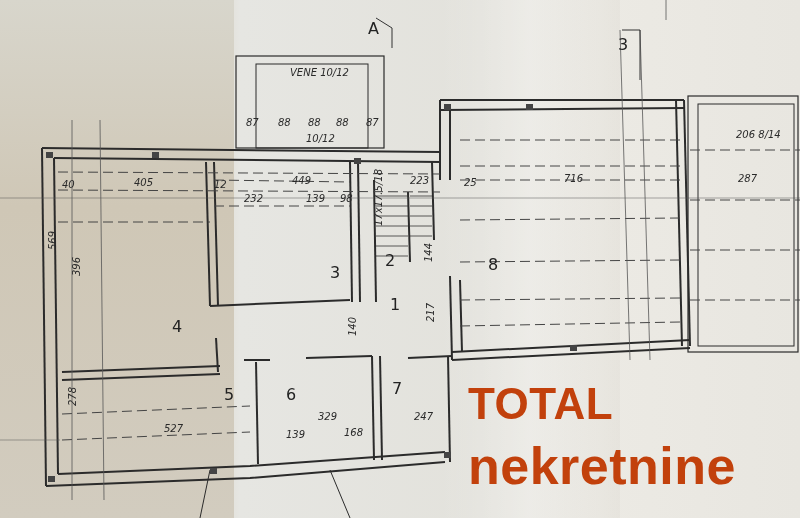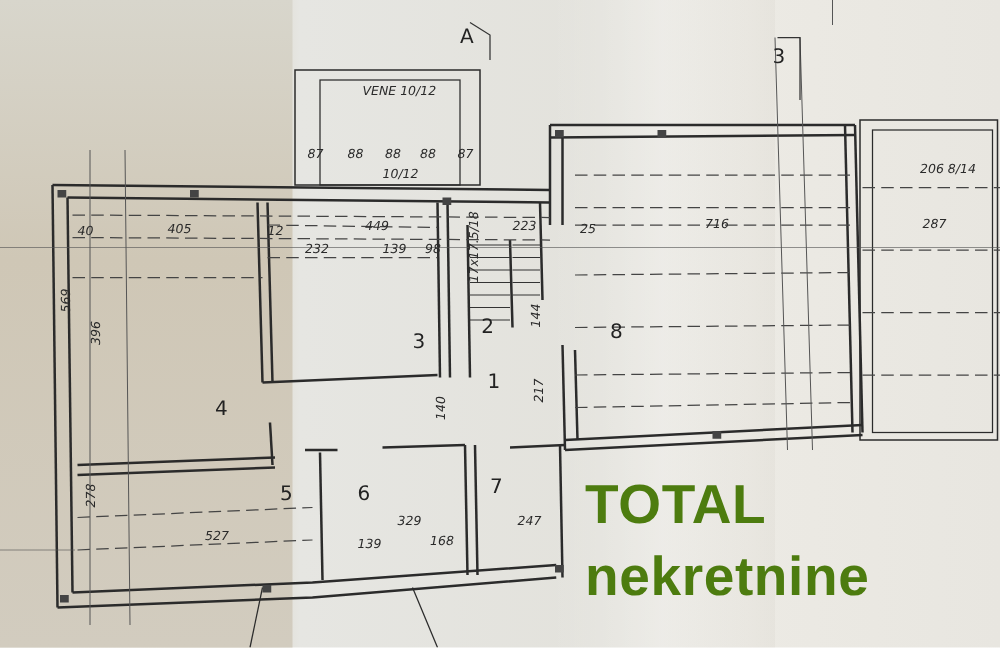--- a/index.html
+++ b/index.html
@@ -6,24 +6,24 @@
   body { width:800px; height:518px; overflow:hidden; position:relative;
          background: linear-gradient(90deg, #dcdad0 0%, #d9d4c6 25%, #e6e6e2 30%, #e3e2dc 60%, #eceae4 75%, #e8e6e0 100%);
          font-family:"Liberation Sans", sans-serif; }
   .paper-left { position:absolute; left:0; top:0; width:234px; height:518px;
          background: linear-gradient(180deg,#d8d6cc 0%, #cfc7b6 40%, #d2ccbf 100%); }
   .paper-fold { position:absolute; left:440px; top:0; width:180px; height:518px;
          background: linear-gradient(90deg, rgba(255,255,255,0) 0%, rgba(255,255,255,0.25) 50%, rgba(200,195,185,0.15) 100%); }
   svg.plan { position:absolute; left:0; top:0; }
   .hand { font-family:"DejaVu Sans", sans-serif; font-style:italic; fill:#2a2a2a; font-size:10px; }
   .room { font-family:"DejaVu Sans", sans-serif; fill:#222; font-size:16px; }
-  .watermark { position:absolute; left:468px; color:#4d7c0f; font-family:"Liberation Sans", sans-serif;
+  .watermark { position:absolute; left:468px; color:#c2410c; font-family:"Liberation Sans", sans-serif;
          font-weight:bold; line-height:1; letter-spacing:0.5px; }
   .wm1 { top:382px; font-size:44px; }
-  .wm2 { top:440px; font-size:44px; }
+  .wm2 { top:440px; font-size:52px; }
 </style>
 </head>
 <body>
 
 <div class="paper-left"></div>
 <div class="paper-fold"></div>
 
 <svg class="plan" width="800" height="518" viewBox="0 0 800 518">
   <g stroke="#2b2b2b" fill="none" stroke-width="2">
 

